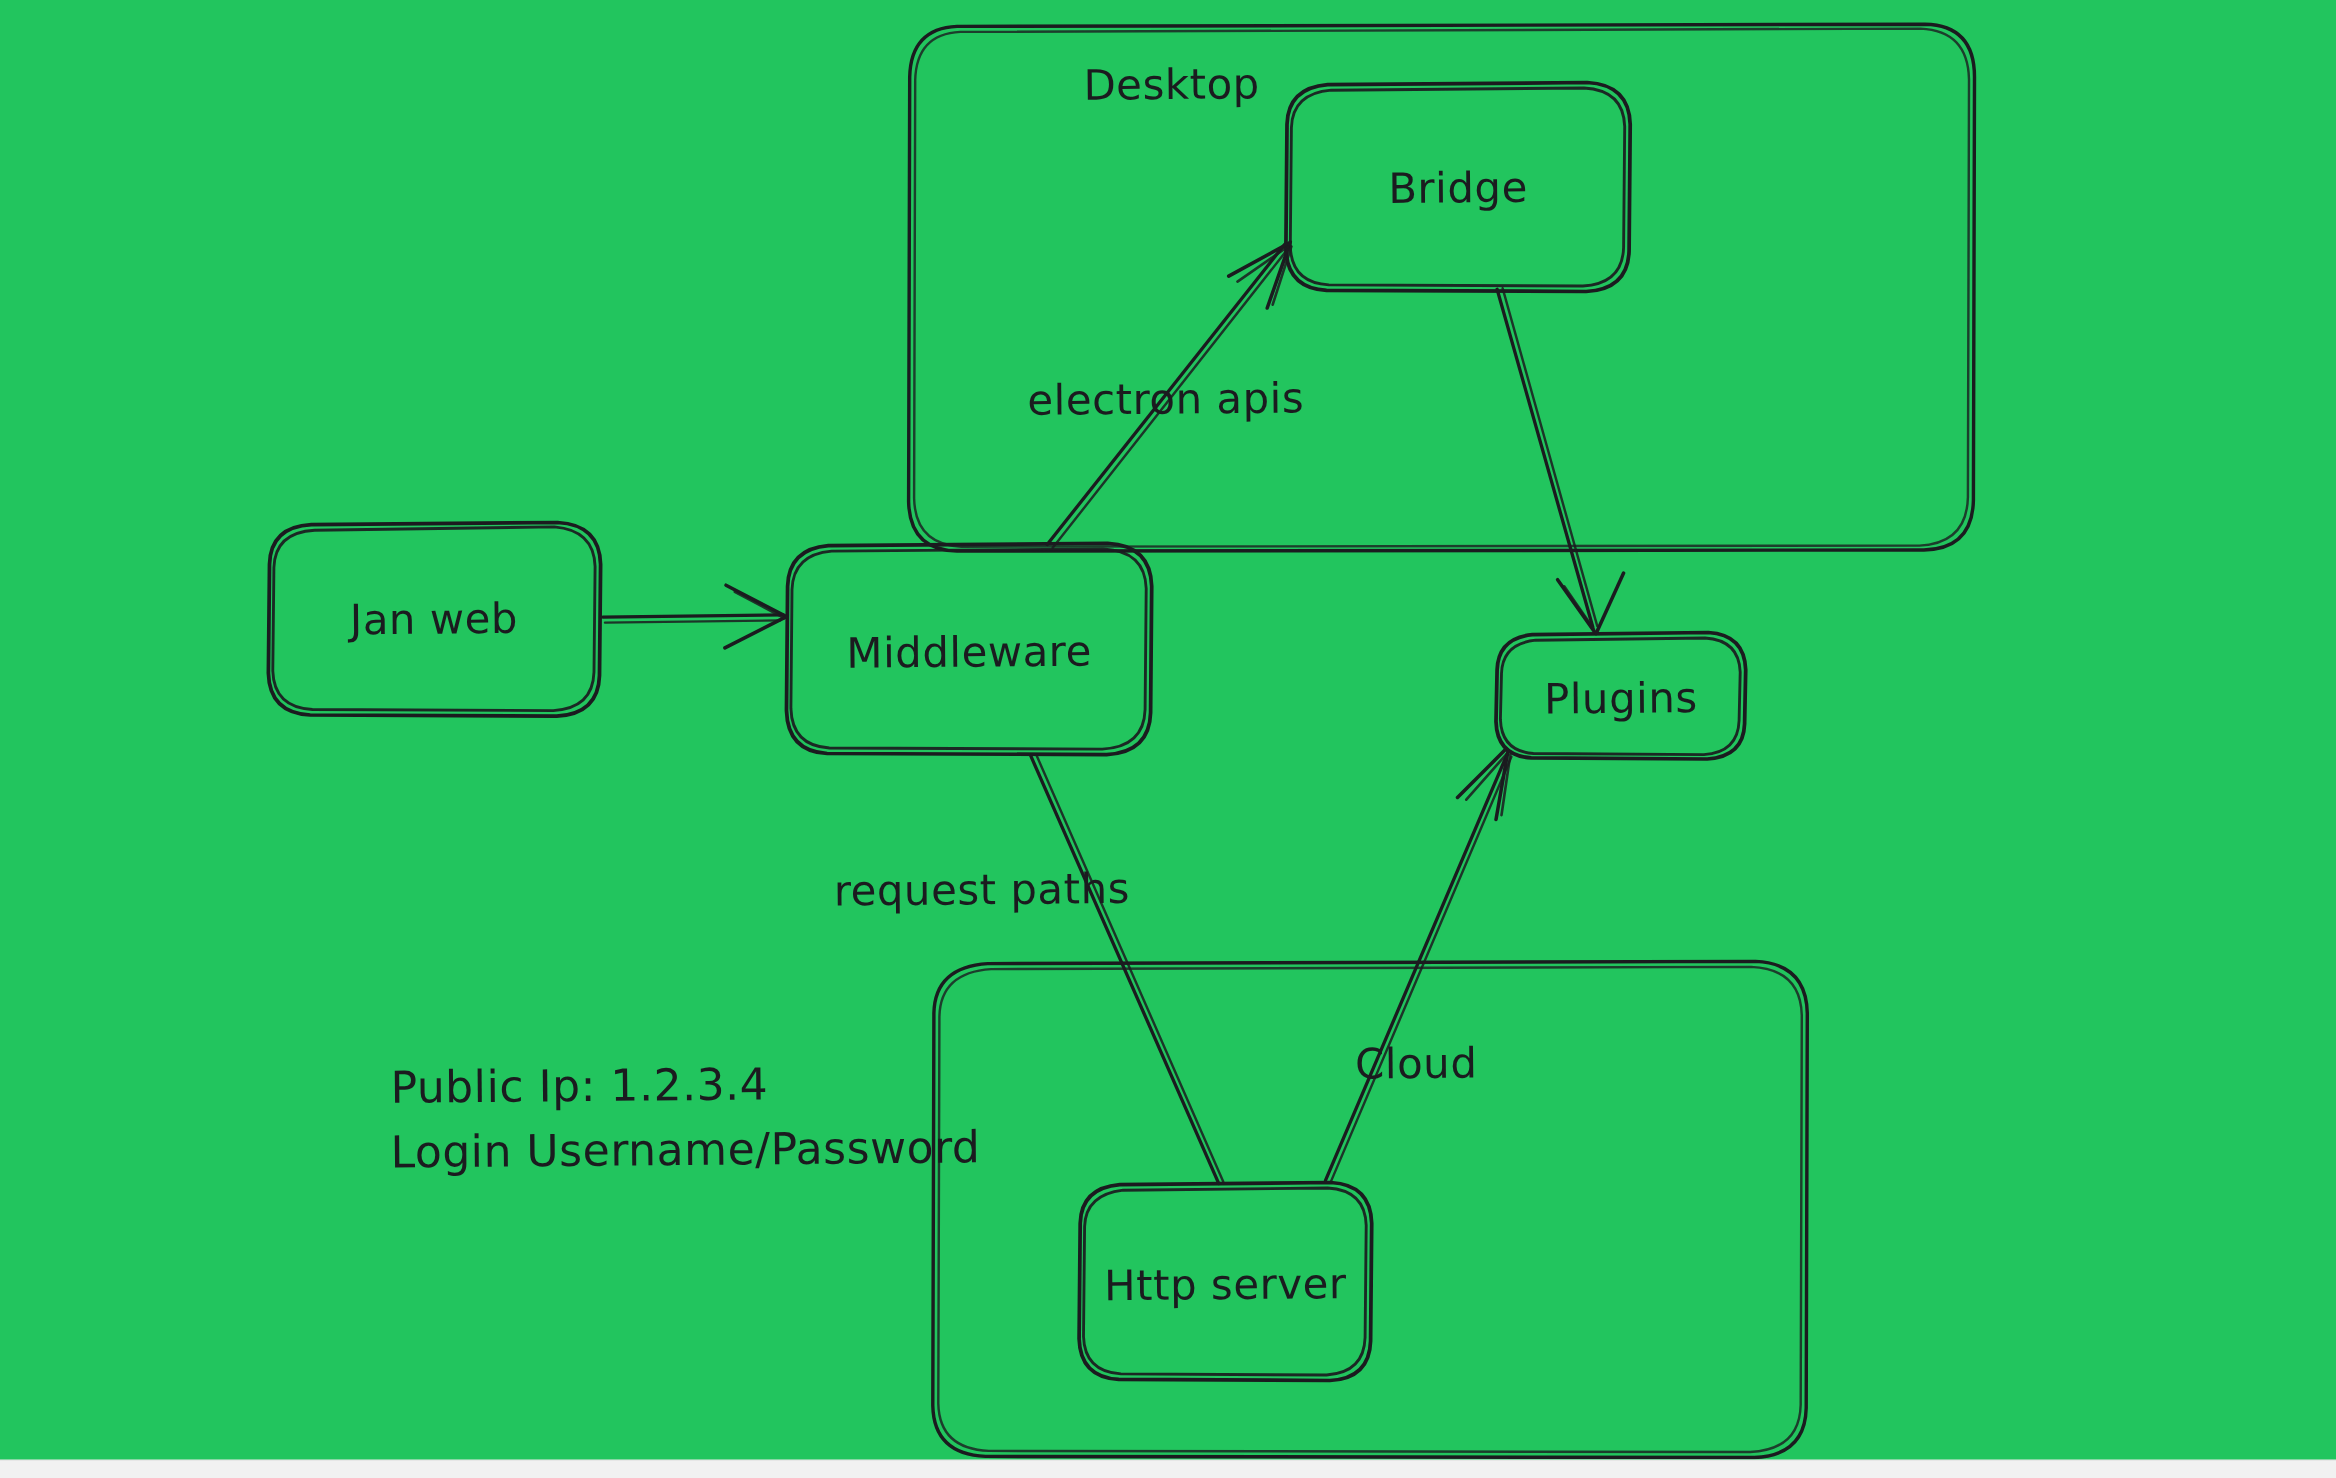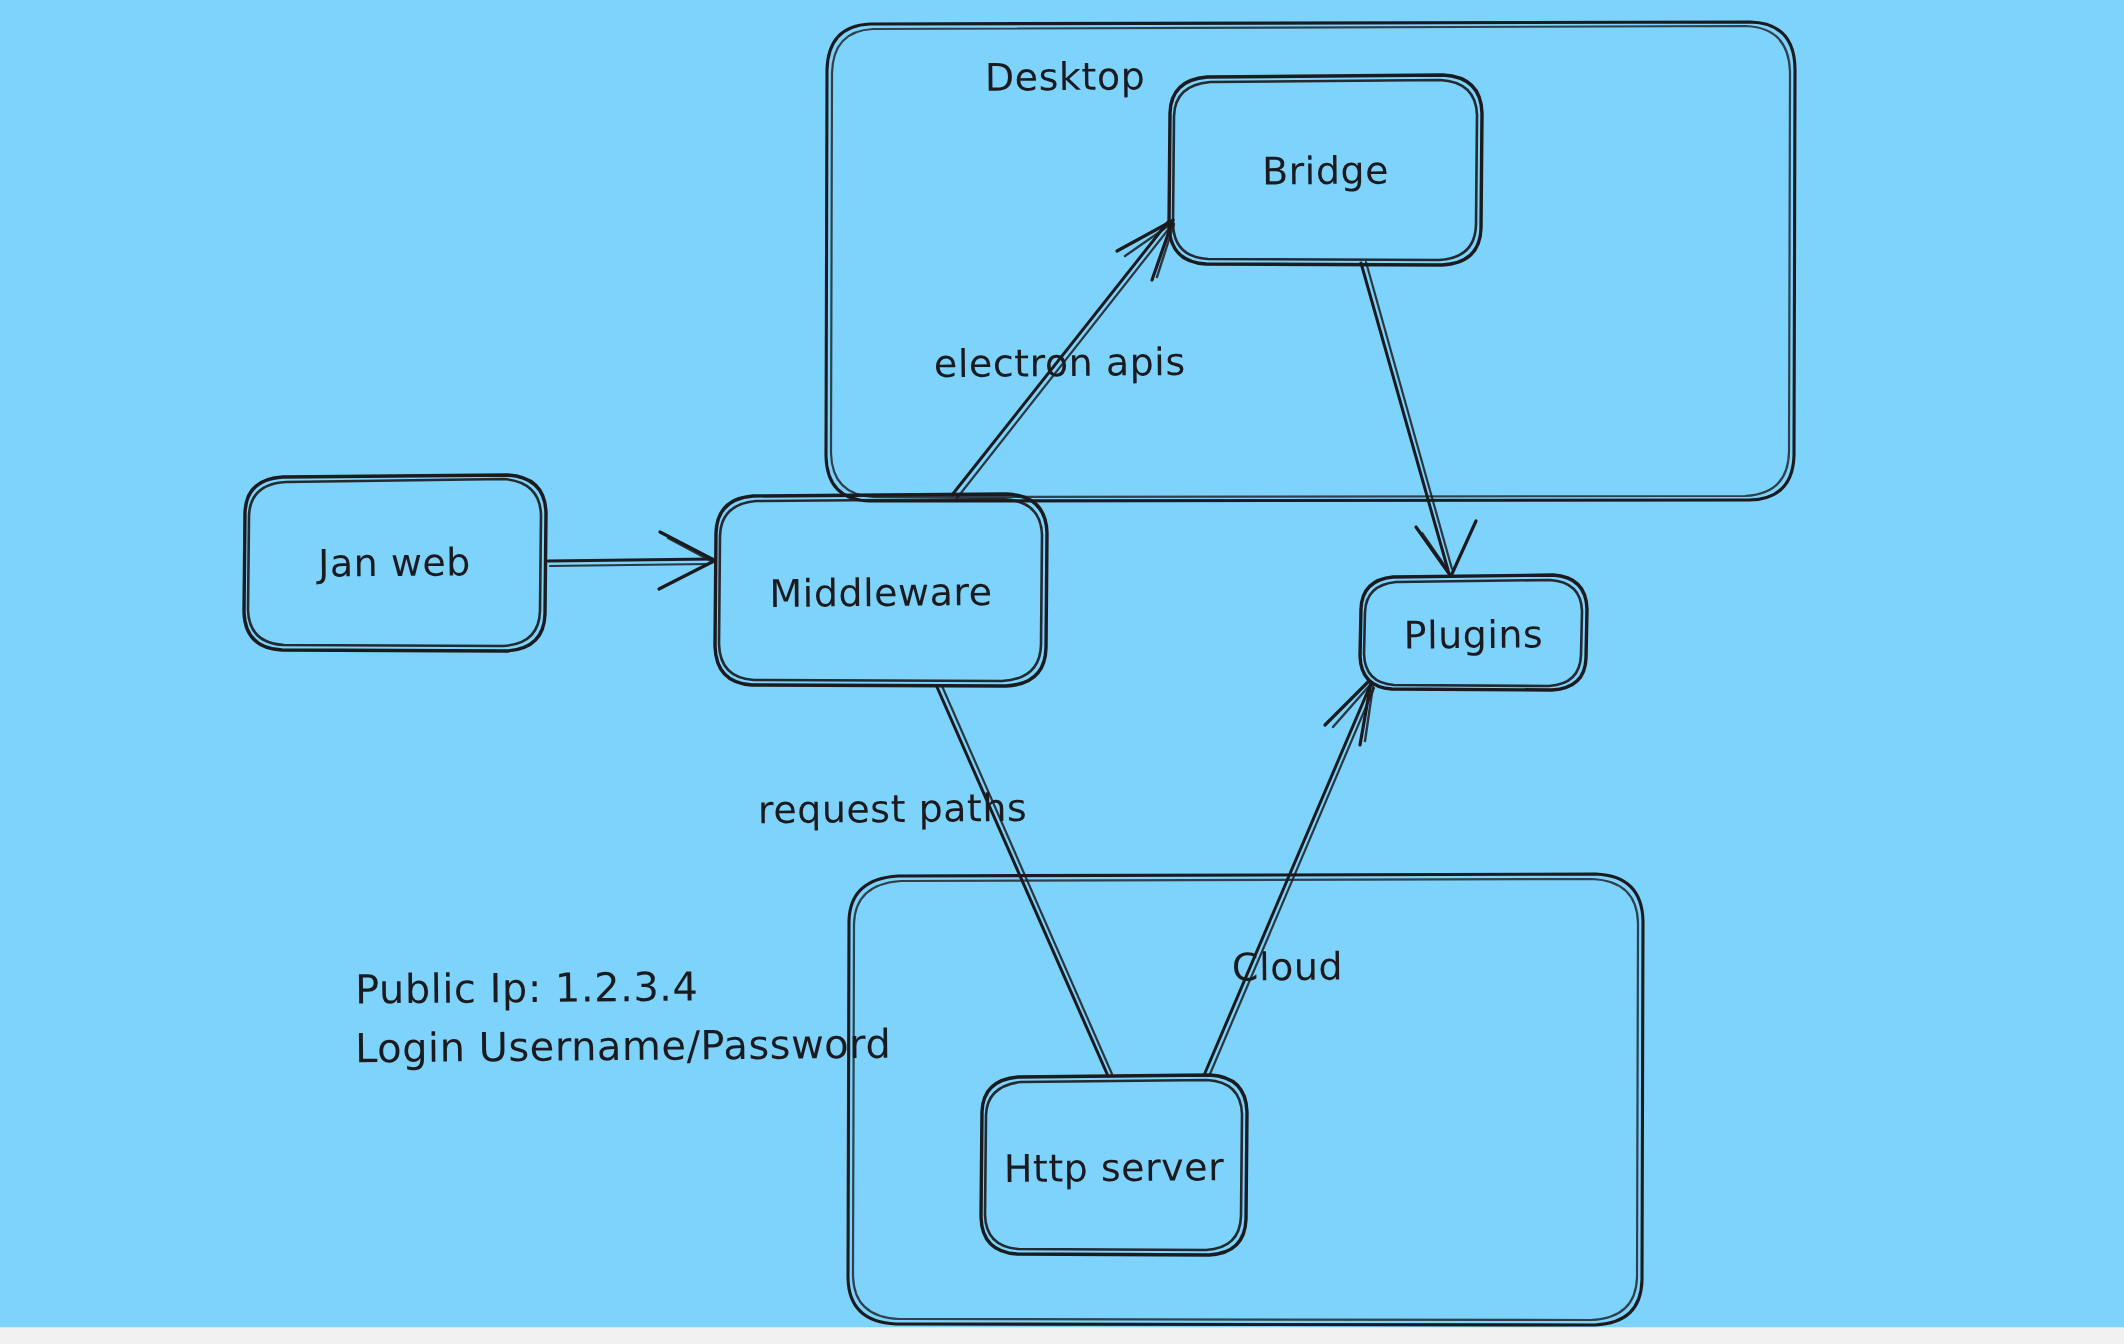--- a/index.html
+++ b/index.html
@@ -10,21 +10,21 @@
   body {
     width: 2124px;
     height: 1344px;
     overflow: hidden;
     font-family: "DejaVu Sans", sans-serif;
   }
   #canvas {
     position: relative;
     width: 2124px;
     height: 1344px;
-    background: #7dd3fc;
+    background: #22c55e;
   }
   #diagram-svg {
     position: absolute;
     top: 0;
     left: 0;
     width: 2124px;
     height: 1344px;
   }
   .sk-stroke {
     fill: none;

